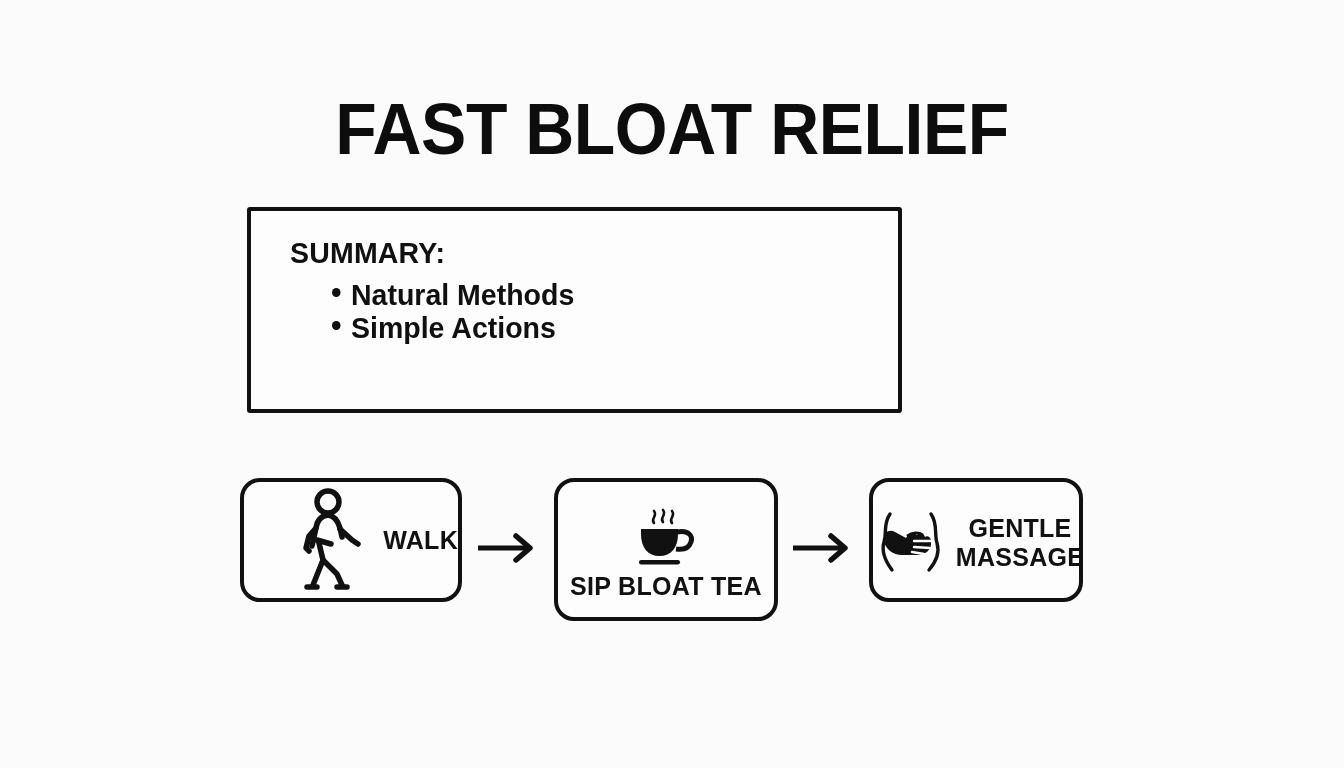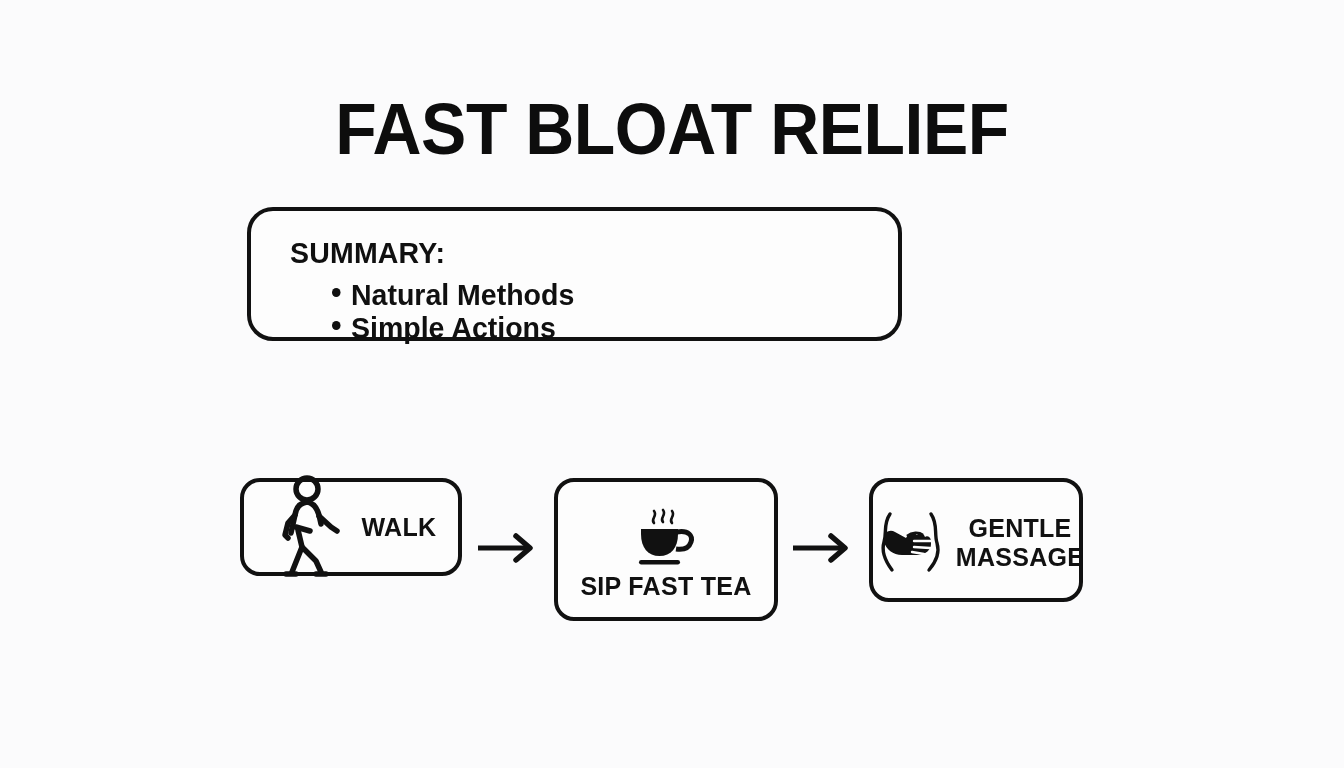--- a/index.html
+++ b/index.html
@@ -37,24 +37,24 @@
     transform-origin: 50% 50%;
     white-space: nowrap;
   }
 
   
   .summary-card {
     position: absolute;
     left: 247px;
     top: 207px;
     width: 655px;
-    height: 134px;
+    height: 206px;
     box-sizing: border-box;
     border: 4px solid #111;
-    border-radius: 26px;
+    border-radius: 3px;
     background: #fdfdfd;
   }
   .summary-inner {
     position: absolute;
     left: 39px;
     top: 26px;
     right: 18px;
   }
   .summary-heading {
     font-size: 30px;
@@ -121,24 +121,25 @@
     border-radius: 20px;
     background: #fdfdfd;
     display: flex;
     align-items: center;
     justify-content: center;
   }
   .step-1 {
     left: 240px;
     top: 8px;
     width: 222px;
-    height: 98px;
+    height: 124px;
     flex-direction: row;
     gap: 14px;
     padding-left: 8px;
+    justify-content: flex-end;
   }
   .step-2 {
     left: 554px;
     top: 8px;
     width: 224px;
     height: 143px;
     flex-direction: column;
     gap: 4px;
     padding-top: 8px;
   }
@@ -244,21 +245,21 @@
           <g fill="none" stroke="#111" stroke-width="2.6" stroke-linecap="round">
             <path d="M25 17 C21 13 29 10 25 5"></path>
             <path d="M34 16 C30 12 38 9 34 4"></path>
             <path d="M43 17 C39 13 47 10 43 5"></path>
           </g>
           <path d="M12 23 L49 23 L49 28 C49 42 42 50 30.5 50 C19 50 12 42 12 28 Z" fill="#111"></path>
           <path d="M48 26 C60 24 64 30 62 36 C60 42 54 44 47 43" fill="none" stroke="#111" stroke-width="5"></path>
           <rect x="10" y="54" width="41" height="4.5" rx="2.2" fill="#111"></rect>
         </svg>
       </span>
-      <span class="step-label">SIP FAST TEA</span>
+      <span class="step-label">SIP BLOAT TEA</span>
     </div>
 
     <div class="arrow arrow-2">
       <svg viewBox="0 0 62 40">
         <path d="M2 20 L46 20" stroke="#111" stroke-width="5" stroke-linecap="square" fill="none"></path>
         <path d="M38 8 L52 20 L38 32" stroke="#111" stroke-width="5.5" fill="none" stroke-linecap="round" stroke-linejoin="round"></path>
       </svg>
     </div>
 
     <div class="step-box step-3">

